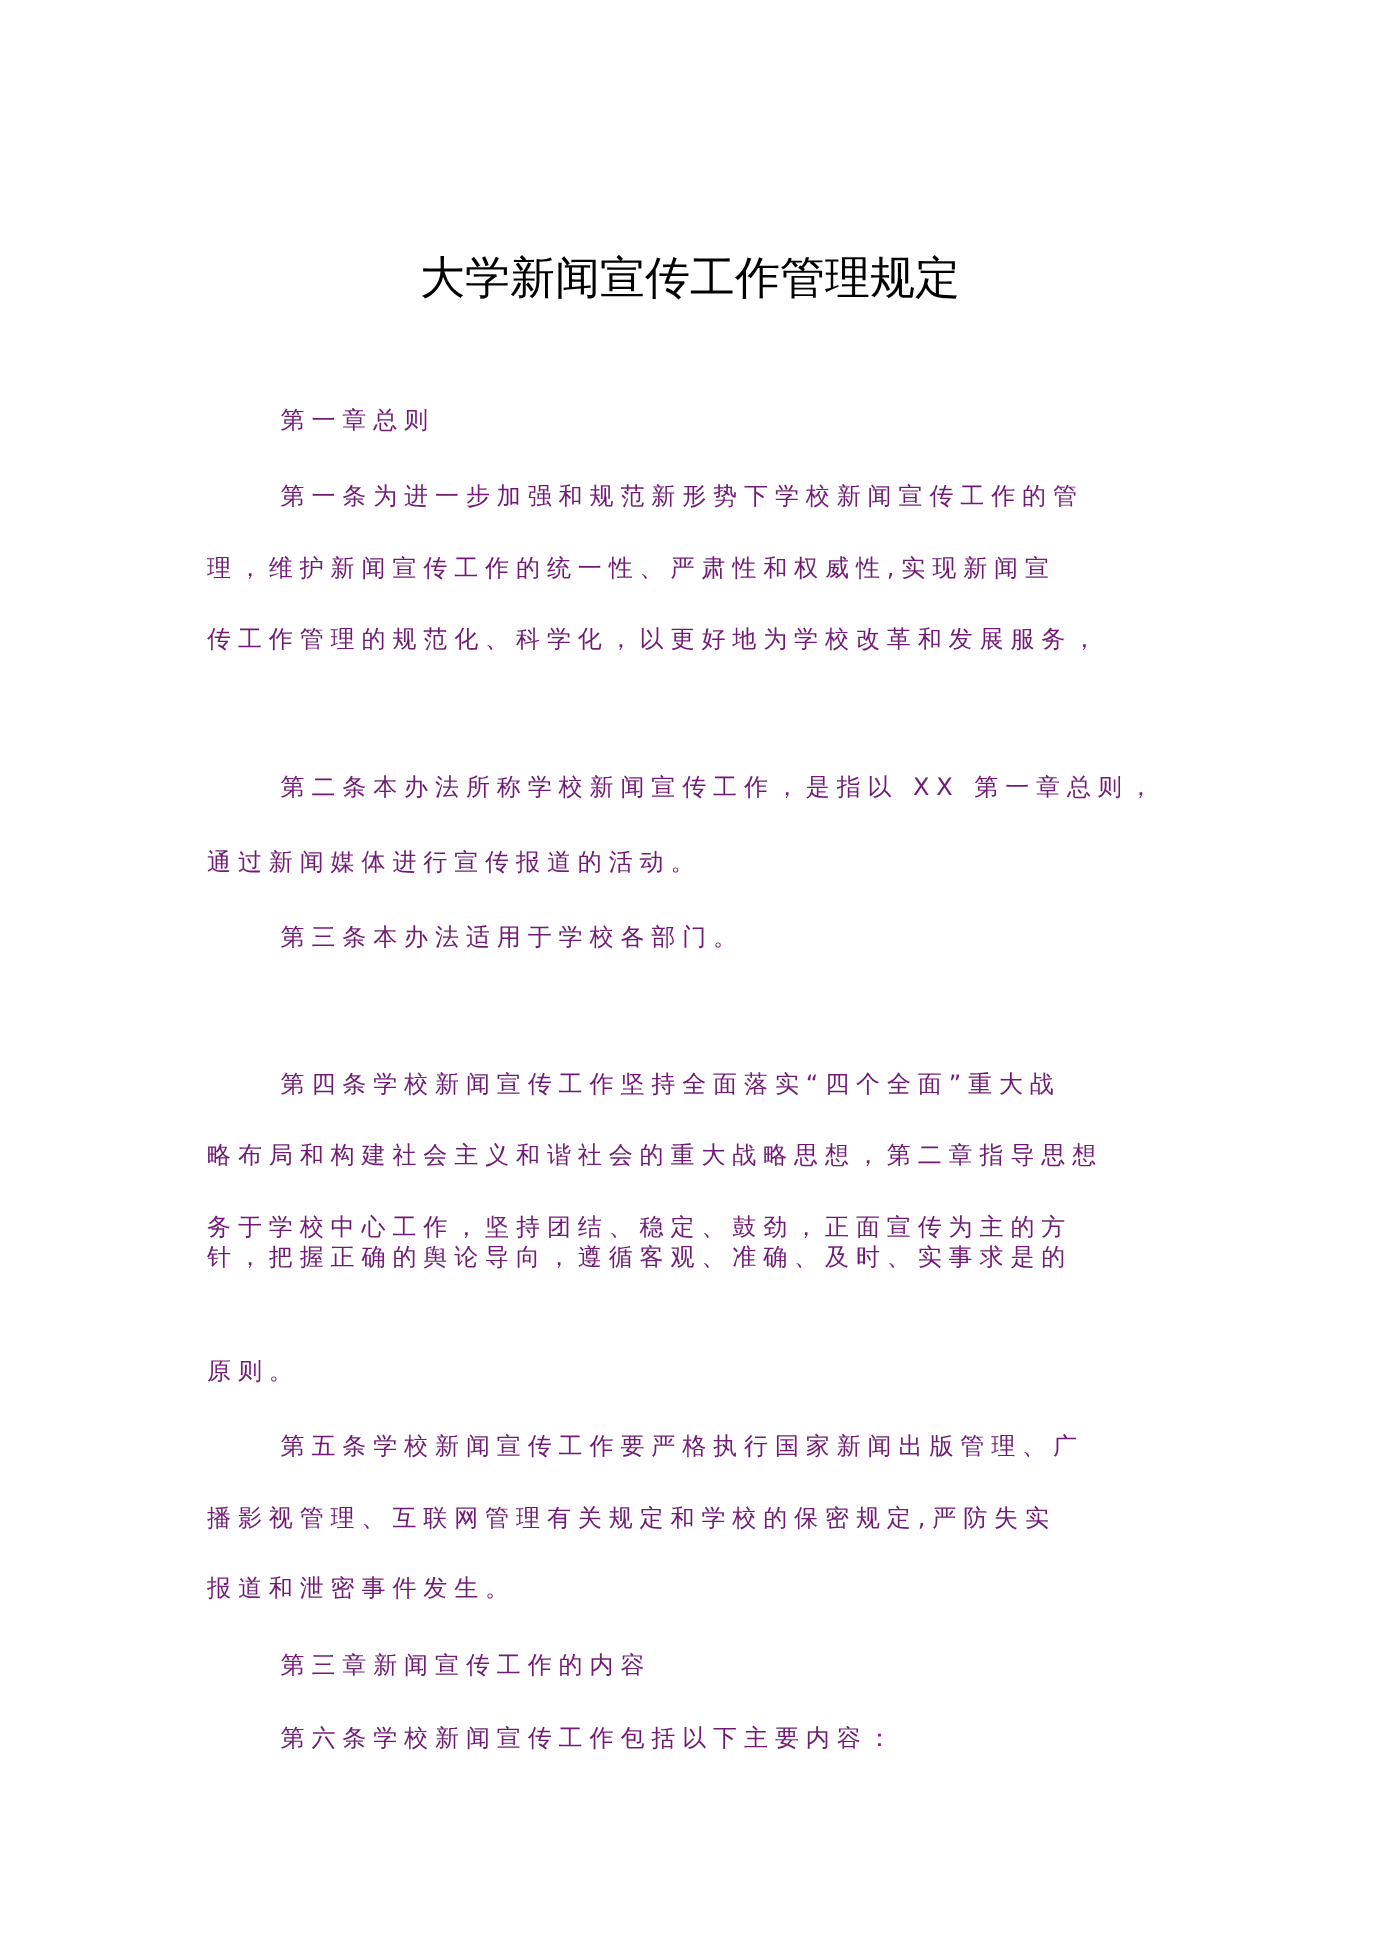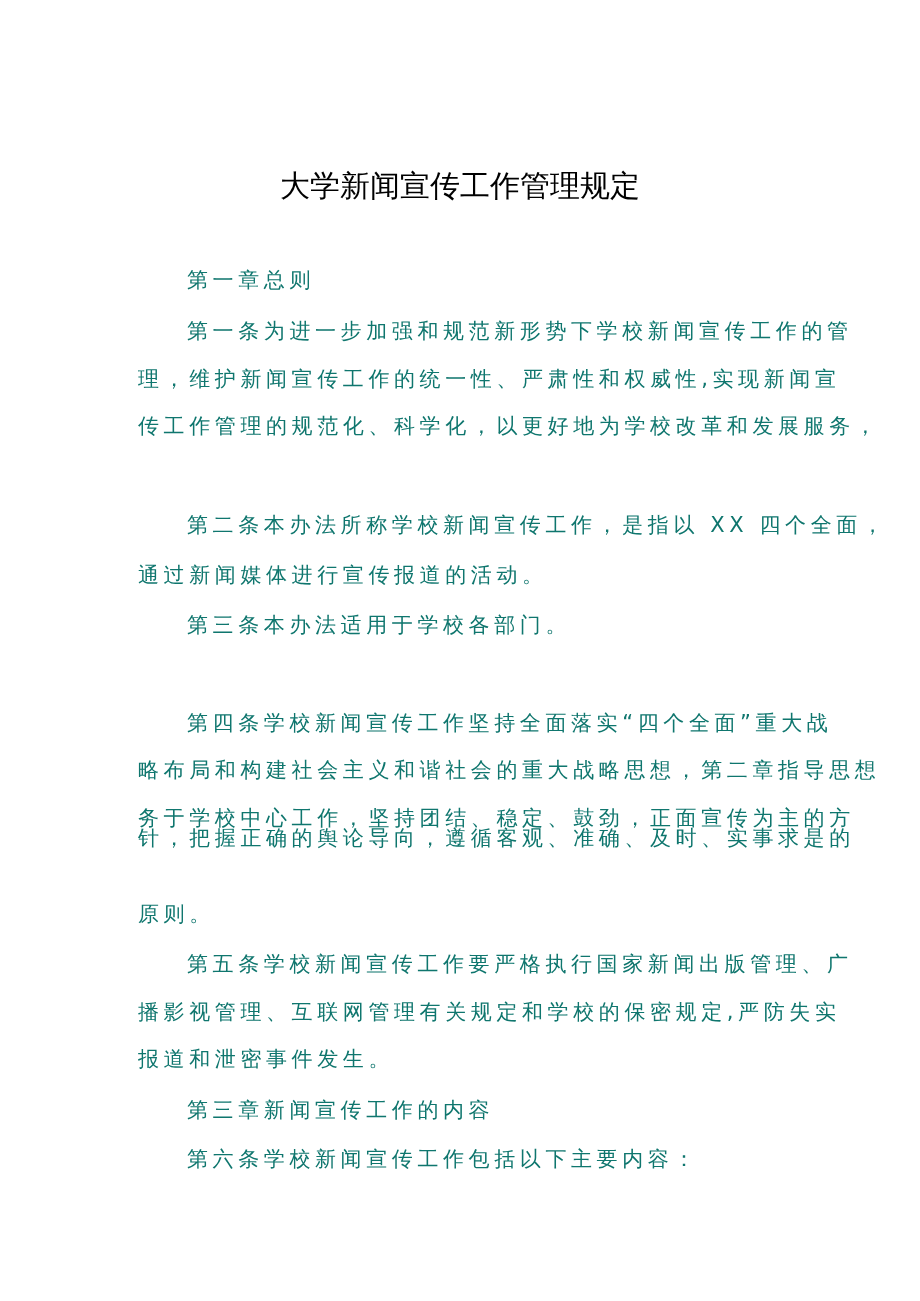--- a/index.html
+++ b/index.html
@@ -32,39 +32,39 @@
     font-size: 30px;
     line-height: 40px;
     font-weight: 400;
     color: #000000;
     letter-spacing: 0px;
   }
   .line {
     position: absolute;
     left: 138px;
     white-space: nowrap;
-    font-size: 21px;
+    font-size: 16px;
     line-height: 28px;
-    color: #0f766e;
+    color: #701a75;
     letter-spacing: 4.6px;
   }
   .indent { left: 187px; }
 </style>
 </head>
 <body>
 
 <div class="page">
   <div class="title">大学新闻宣传工作管理规定</div>
 
   <div class="line indent" style="top:266px">第一章总则</div>
   <div class="line indent" style="top:317px">第一条为进一步加强和规范新形势下学校新闻宣传工作的管</div>
   <div class="line" style="top:412px">传工作管理的规范化、科学化，以更好地为学校改革和发展服务，</div>
   <div class="line" style="top:365px">理，维护新闻宣传工作的统一性、严肃性和权威性,实现新闻宣</div>
 
-  <div class="line indent" style="top:511px">第二条本办法所称学校新闻宣传工作，是指以 XX 四个全面，</div>
+  <div class="line indent" style="top:511px">第二条本办法所称学校新闻宣传工作，是指以 XX 第一章总则，</div>
   <div class="line" style="top:561px">通过新闻媒体进行宣传报道的活动。</div>
 
   <div class="line indent" style="top:611px">第三条本办法适用于学校各部门。</div>
 
 
   <div class="line indent" style="top:709px">第四条学校新闻宣传工作坚持全面落实“四个全面”重大战</div>
   <div class="line" style="top:756px">略布局和构建社会主义和谐社会的重大战略思想，第二章指导思想</div>
   <div class="line" style="top:804px">务于学校中心工作，坚持团结、稳定、鼓劲，正面宣传为主的方</div>
   <div class="line" style="top:824px">针，把握正确的舆论导向，遵循客观、准确、及时、实事求是的</div>
   <div class="line" style="top:900px">原则。</div>

